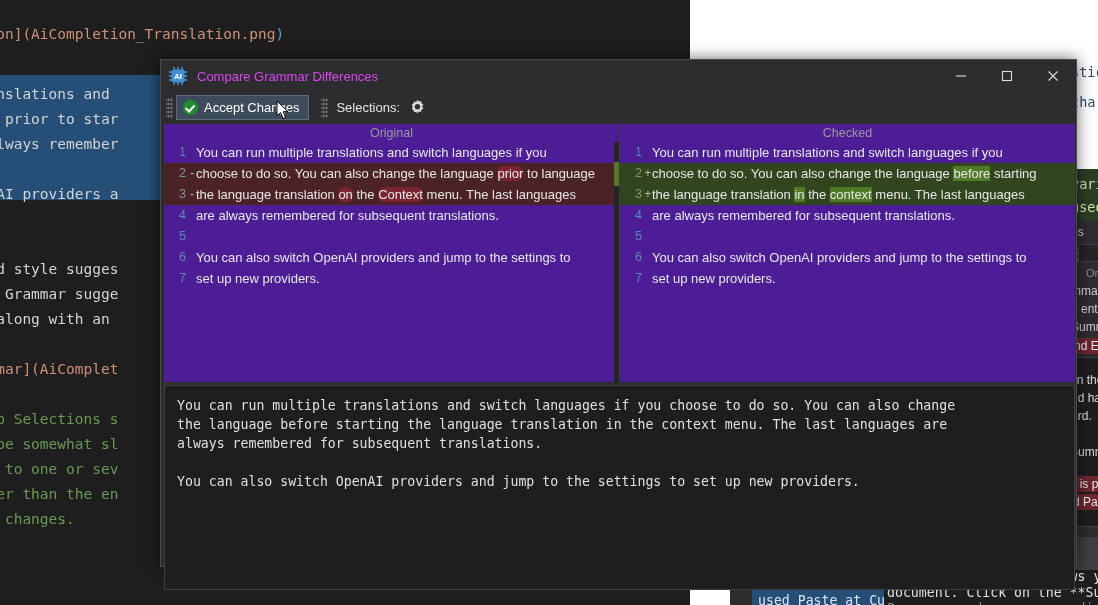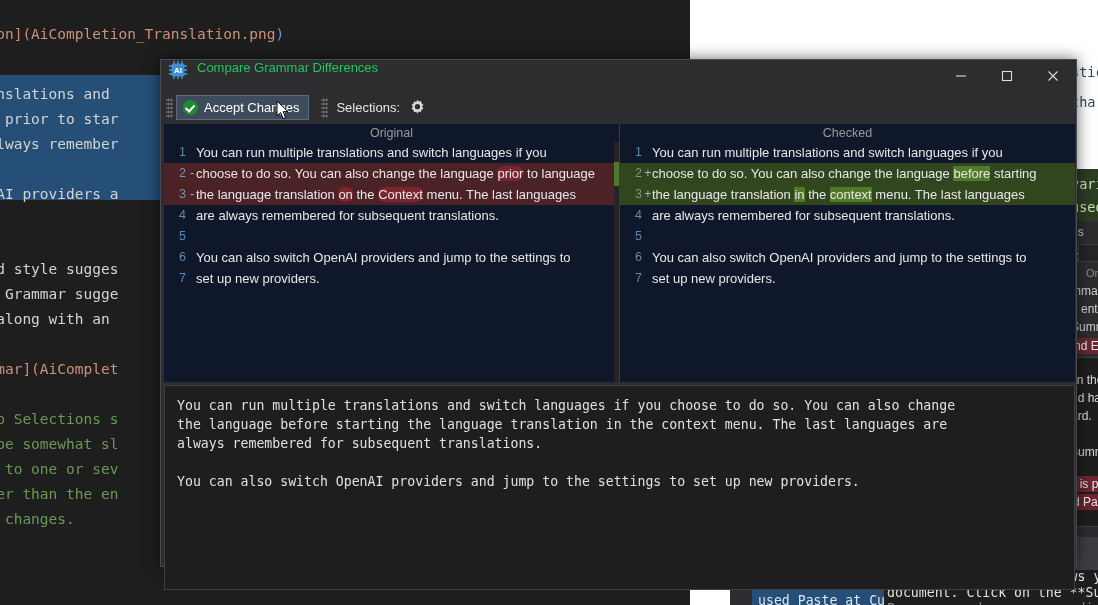--- a/index.html
+++ b/index.html
@@ -90,29 +90,29 @@
 
   
   .dialog {
     position: absolute; left: 160px; top: 59px; width: 917px; height: 508px;
     background: #2d2d30;
     border: 1px solid #4a4a4f;
     box-shadow: 0 0 14px rgba(0,0,0,.6);
   }
   .titlebar {
     position: relative; height: 32px; background: #2d2d30;
-    display: flex; 
+    display: flex; align-items: center;
   }
   .app-icon {
     width: 20px; height: 20px; margin-left: 7px; margin-right: 9px;
     position: relative; flex: 0 0 auto;
   }
   .app-icon svg { display: block; }
   .title-text {
-    font-size: 13px; color: #22c55e; white-space: nowrap;
+    font-size: 13px; color: #d946ef; white-space: nowrap;
   }
   .win-btns { margin-left: auto; display: flex; height: 32px; }
   .win-btn {
     width: 46px; height: 32px; display: flex; align-items: center; justify-content: center;
     color: #dcdcdc;
   }
   .win-btn svg { display: block; }
 
   
   .toolbar {
@@ -152,21 +152,21 @@
     position: absolute; right: 7px; top: 50%; margin-top: -2px;
     width: 0; height: 0;
     border-left: 5px solid transparent; border-right: 5px solid transparent;
     border-top: 5px solid #d8d8d8;
   }
   .gear { margin-left: 9px; cursor: pointer; display: flex; align-items: center; }
 
   
   .diff-area {
     position: absolute; left: 3px; top: 64px; width: 911px; height: 258px;
-    background: #0f172a;
+    background: #4c1d95;
     display: flex;
     justify-content: flex-end;
   }
   .diff-pane {
     position: relative; width: 455px; height: 258px; overflow: hidden;
   }
   .diff-pane.right { border-left: 1px solid #3b3b3e; width: 456px; }
   .diff-head {
     height: 18px; text-align: center; font-size: 12.5px; color: #9a9a9a;
     line-height: 18px;

